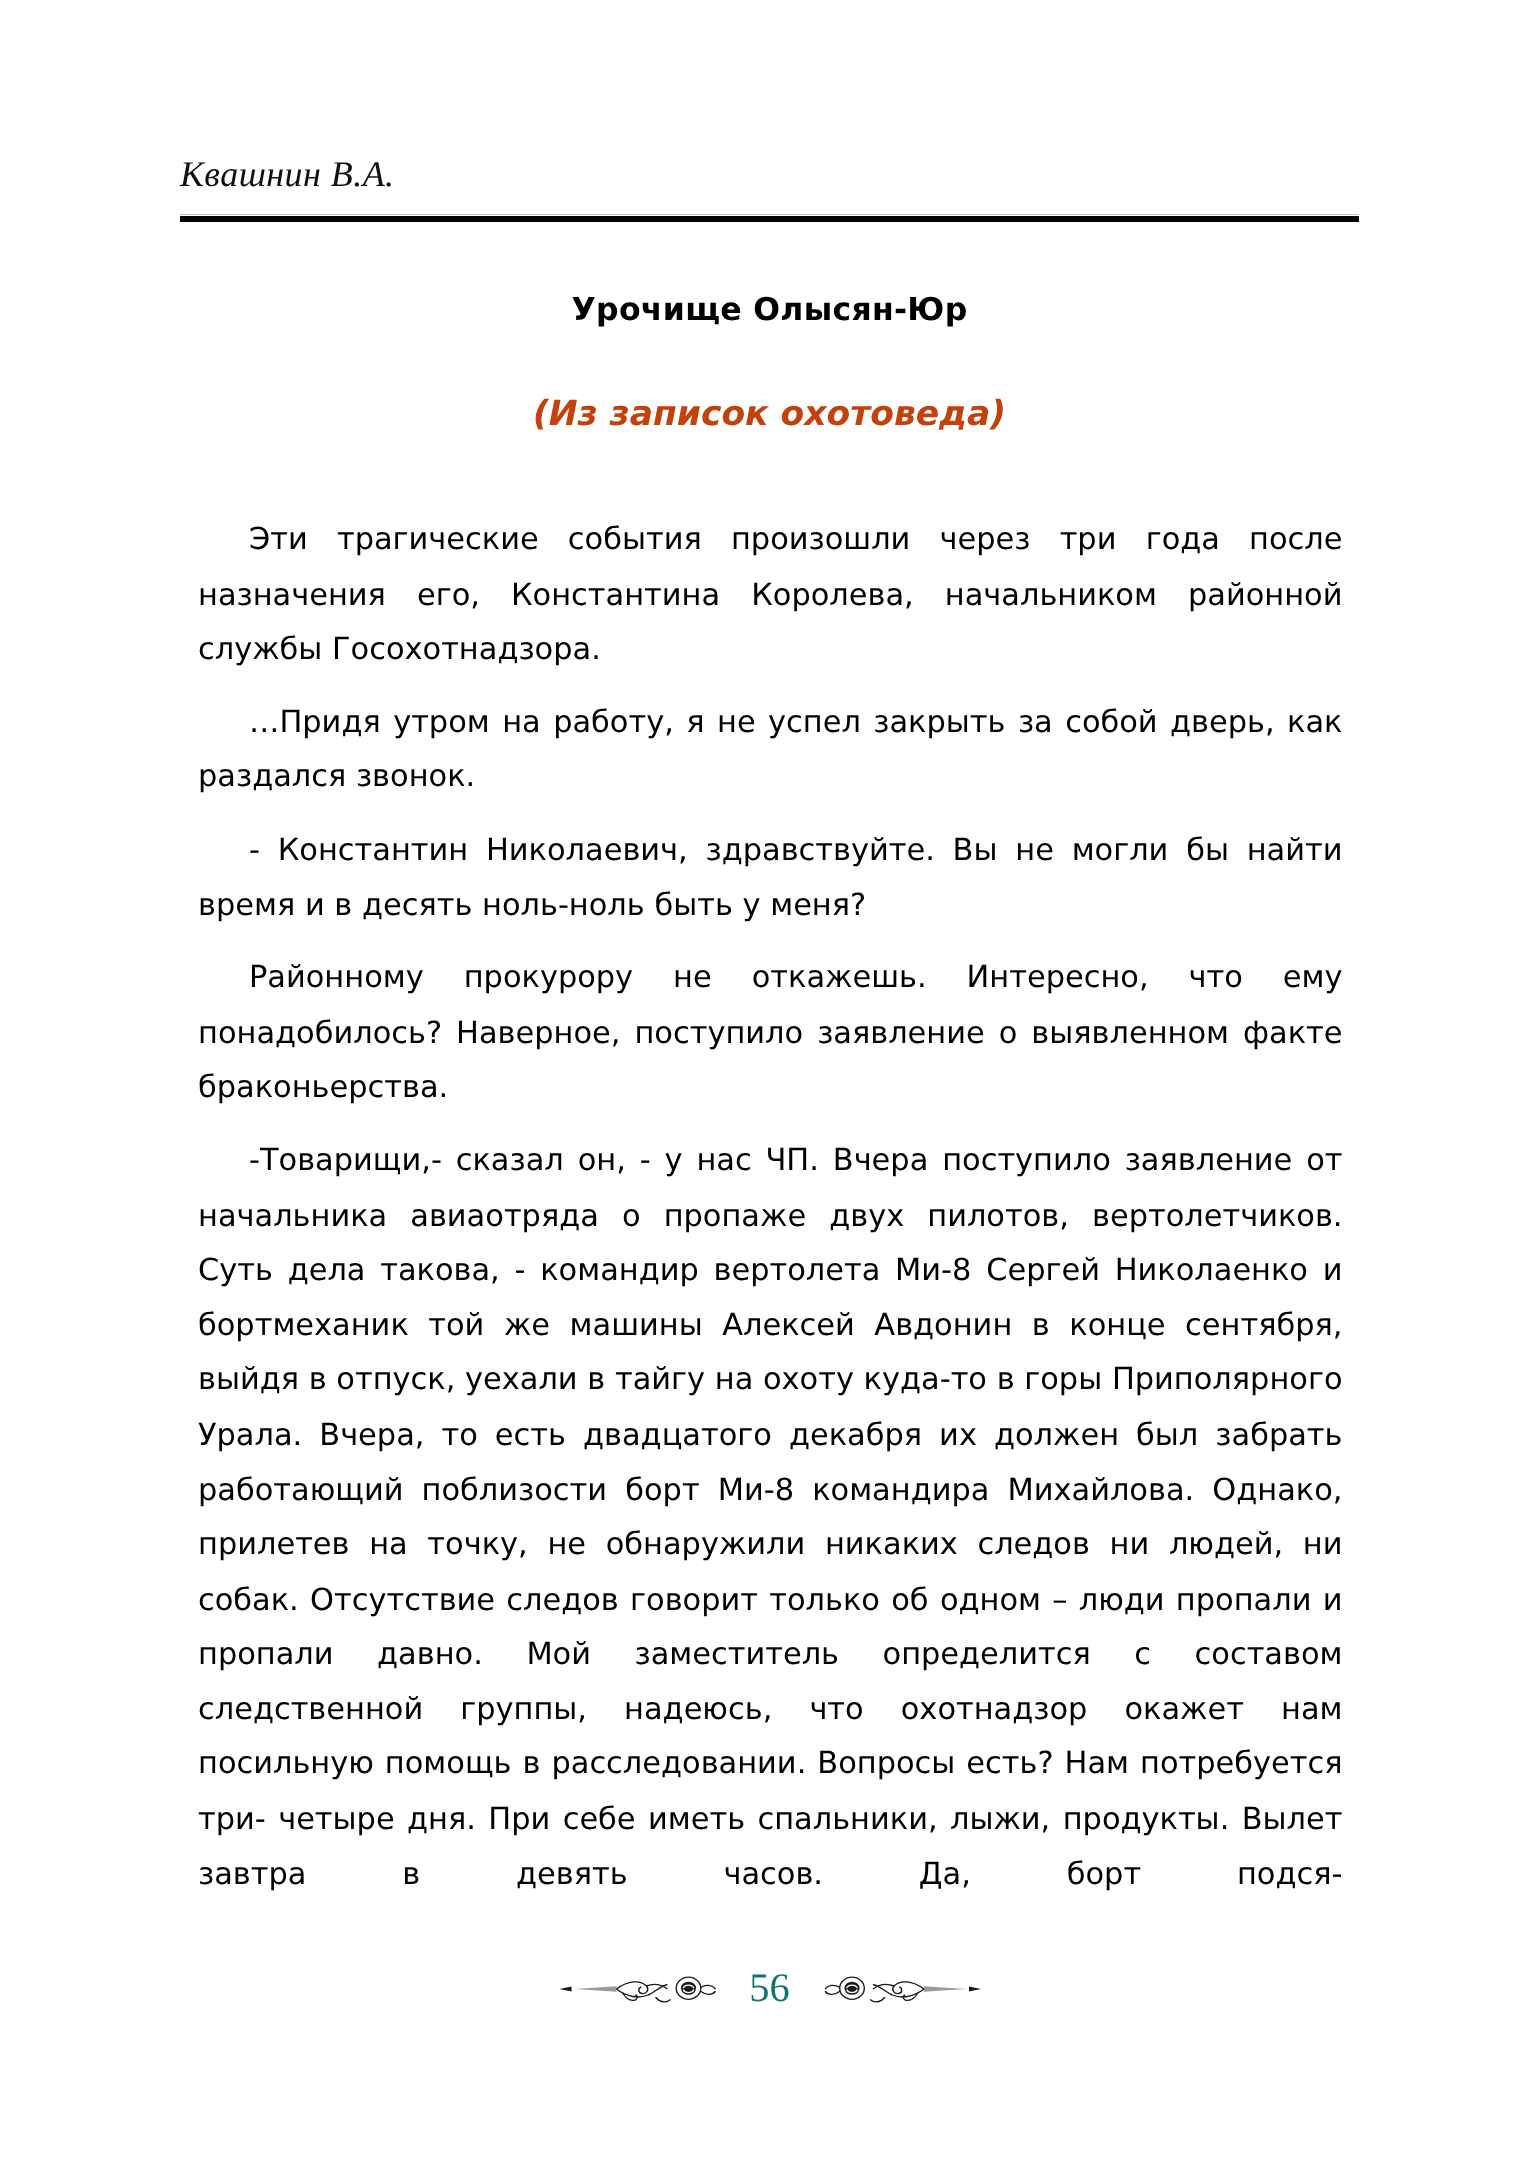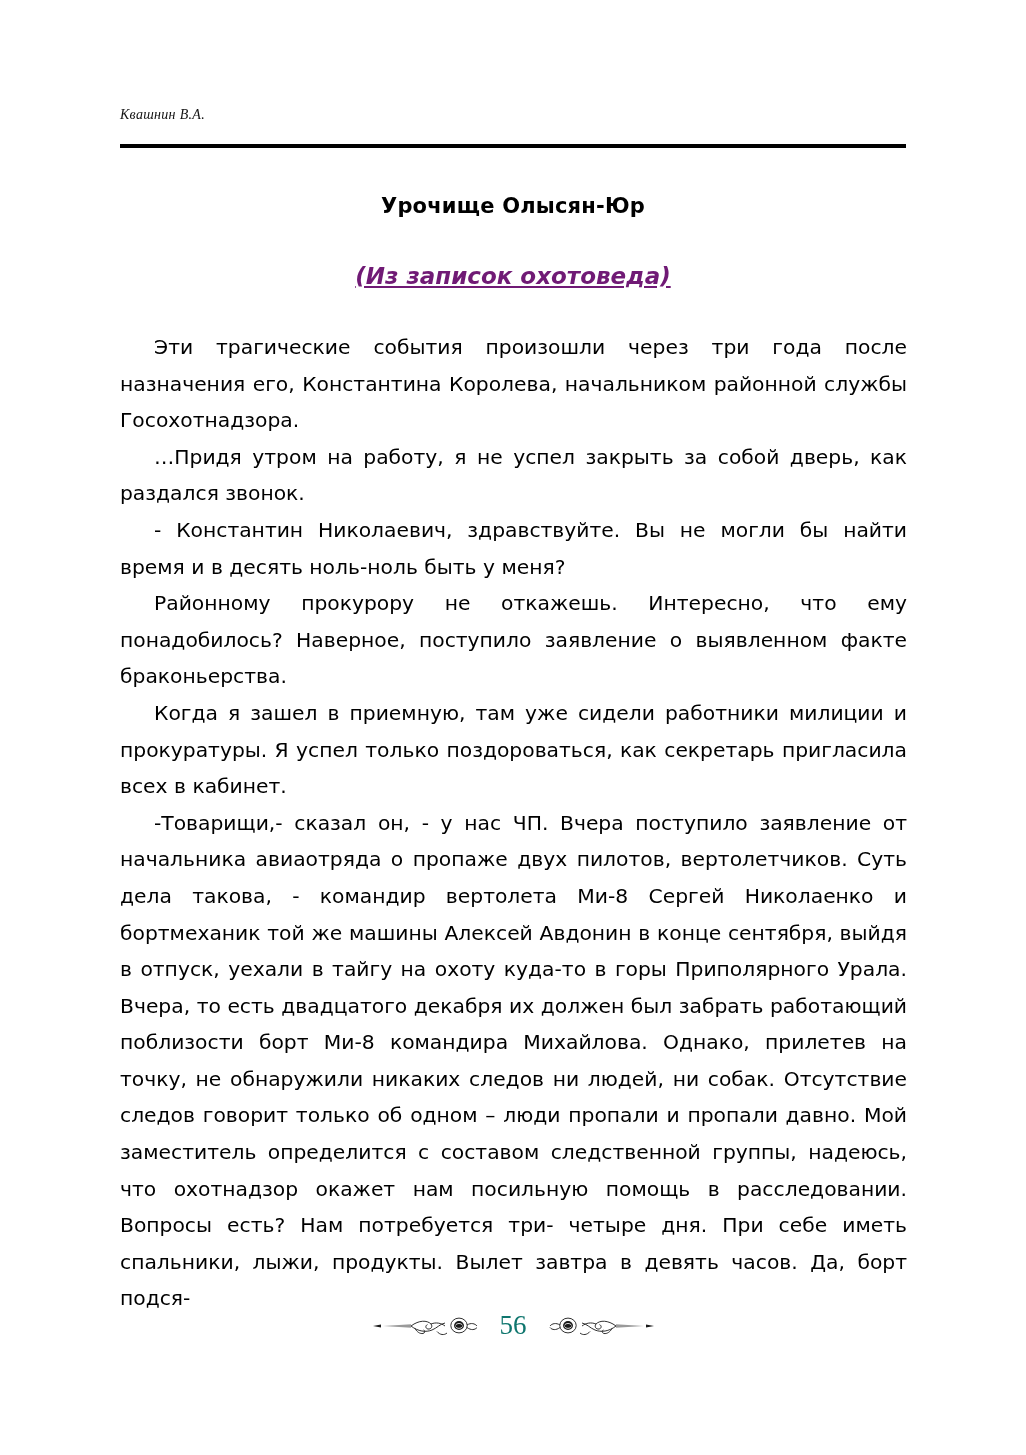--- a/index.html
+++ b/index.html
@@ -20,21 +20,21 @@
   
   .running-head {
     position: absolute;
     left: 120px;
     top: 104px;
     width: 786px;
   }
   .running-head-text {
     font-family: "Liberation Serif", serif;
     font-style: italic;
-    font-size: 14px;
+    font-size: 24px;
     color: #111111;
     letter-spacing: 0.3px;
     white-space: nowrap;
   }
   .head-rule {
     position: absolute;
     left: 120px;
     top: 143px;
     width: 786px;
     height: 4px;
@@ -59,40 +59,39 @@
   .subtitle {
     position: absolute;
     left: 120px;
     top: 263px;
     width: 786px;
     text-align: center;
     font-family: "DejaVu Sans", sans-serif;
     font-weight: bold;
     font-style: italic;
     font-size: 23px;
-    color: #701a75;
-    text-decoration: underline;
+    color: #c2410c;
   }
 
   
   .body-text {
     position: absolute;
     left: 120px;
     top: 329px;
     width: 787px;
     font-family: "DejaVu Sans", sans-serif;
     font-size: 20.3px;
     line-height: 36.6px;
     color: #000000;
     text-align: justify;
     text-justify: inter-word;
     hyphens: none;
   }
   .body-text p {
-    margin: 0;
+    margin: 12px;
     text-indent: 34px;
     text-align: justify;
   }
   .body-text p:last-child {
     text-align-last: justify;
   }
 
   
   .footer {
     position: absolute;
@@ -133,21 +132,20 @@
   <div class="head-rule"></div>
 
   <div class="title">Урочище Олысян-Юр</div>
   <div class="subtitle">(Из записок охотоведа)</div>
 
   <div class="body-text">
     <p>Эти трагические события произошли через три года после назначения его, Константина Королева, начальником районной службы Госохотнадзора.</p>
     <p>…Придя утром на работу, я не успел закрыть за собой дверь, как раздался звонок.</p>
     <p>- Константин Николаевич, здравствуйте. Вы не могли бы найти время и в десять ноль-ноль быть у меня?</p>
     <p>Районному прокурору не откажешь. Интересно, что ему понадобилось? Наверное, поступило заявление о выявленном факте браконьерства.</p>
-    <p>Когда я зашел в приемную, там уже сидели работники милиции и прокуратуры. Я успел только поздороваться, как секретарь пригласила всех в кабинет.</p>
     <p>-Товарищи,- сказал он, - у нас ЧП. Вчера поступило заявление от начальника авиаотряда о пропаже двух пилотов, вертолетчиков. Суть дела такова, - командир вертолета Ми-8 Сергей Николаенко и бортмеханик той же машины Алексей Авдонин в конце сентября, выйдя в отпуск, уехали в тайгу на охоту куда-то в горы Приполярного Урала. Вчера, то есть  двадцатого  декабря их должен был забрать работающий поблизости борт Ми-8 командира Михайлова. Однако, прилетев на точку, не обнаружили никаких следов ни людей, ни собак. Отсутствие следов говорит только об одном – люди пропали и пропали давно. Мой заместитель определится с составом следственной группы, надеюсь, что охотнадзор окажет нам посильную помощь в расследовании. Вопросы есть? Нам потребуется  три- четыре  дня. При себе иметь спальники, лыжи, продукты. Вылет завтра в девять часов. Да, борт подся-</p>
   </div>
 
   <div class="footer">
     <div class="ornament-wrap">
 
       <span>
         <svg class="orn-svg" width="122" height="30" viewBox="0 0 122 30">
           <g fill="none" stroke="#1a1a1a" stroke-width="0.9">
             <path d="M2 15 L10 13.4 L10 16.6 Z" fill="#1a1a1a" stroke="none"></path>

